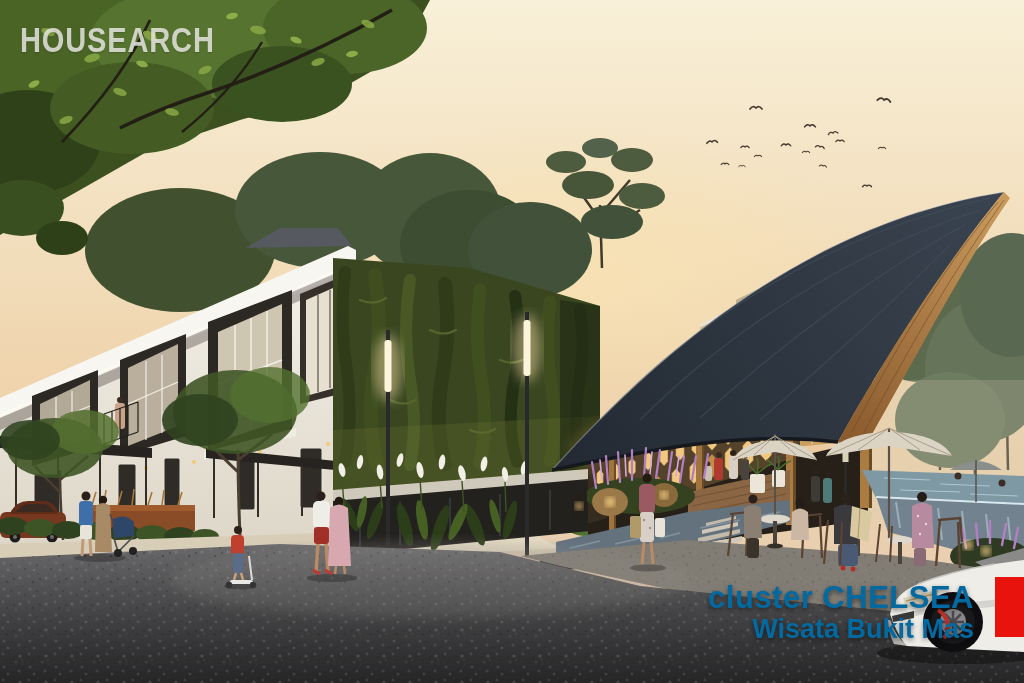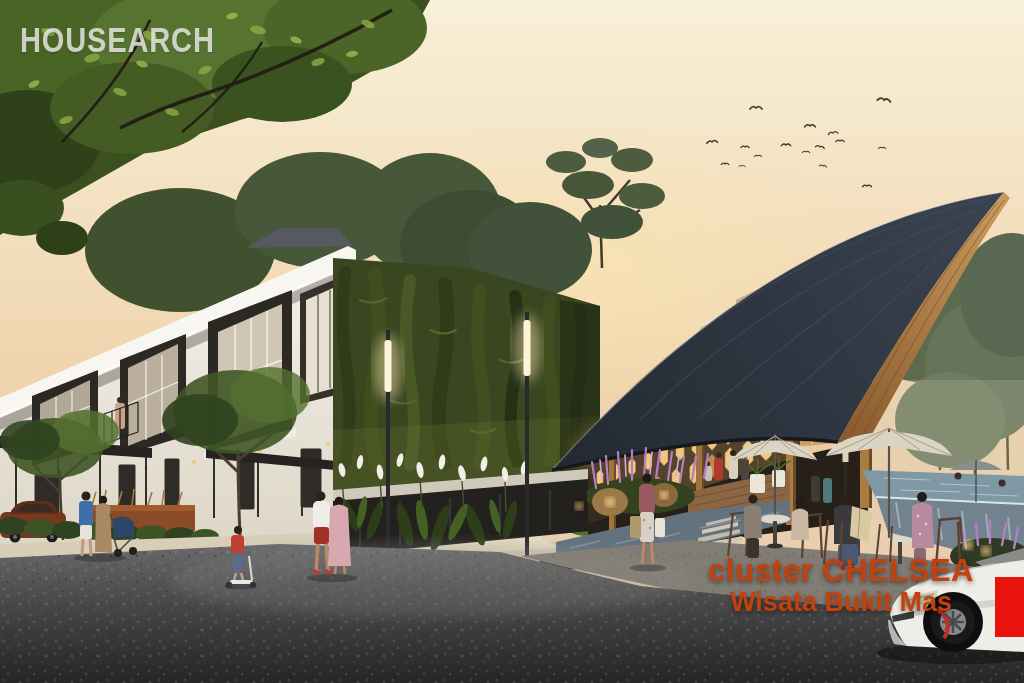--- a/index.html
+++ b/index.html
@@ -3,21 +3,21 @@
 <meta charset="utf-8">
 <style>
   html,body{margin:0;padding:0;background:#222;}
   .stage{position:relative;width:1024px;height:683px;overflow:hidden;
          font-family:"Liberation Sans",sans-serif;background:#e8d7bb;}
   .stage svg{position:absolute;left:0;top:0;display:block;}
   .watermark{position:absolute;left:20px;top:20px;font-size:35px;font-weight:800;
              letter-spacing:1px;transform:scaleX(.83);transform-origin:0 50%;
              color:rgba(240,239,235,.8);text-shadow:0 1px 2px rgba(0,0,0,.18);
              user-select:none;}
-  .caption{position:absolute;right:50px;top:555px;text-align:center;color:#c2410c;
+  .caption{position:absolute;right:50px;top:582px;text-align:right;color:#0369a1;
            text-shadow:0 2px 5px rgba(0,0,0,.5);line-height:1.02;}
   .cap1{font-size:31px;font-weight:bold;letter-spacing:.5px;}
   .cap2{font-size:27px;font-weight:bold;margin-top:2px;}
 </style>
 </head>
 <body>
 
 <div class="stage">
 <svg width="1024" height="683" viewBox="0 0 1024 683">
   <defs>

